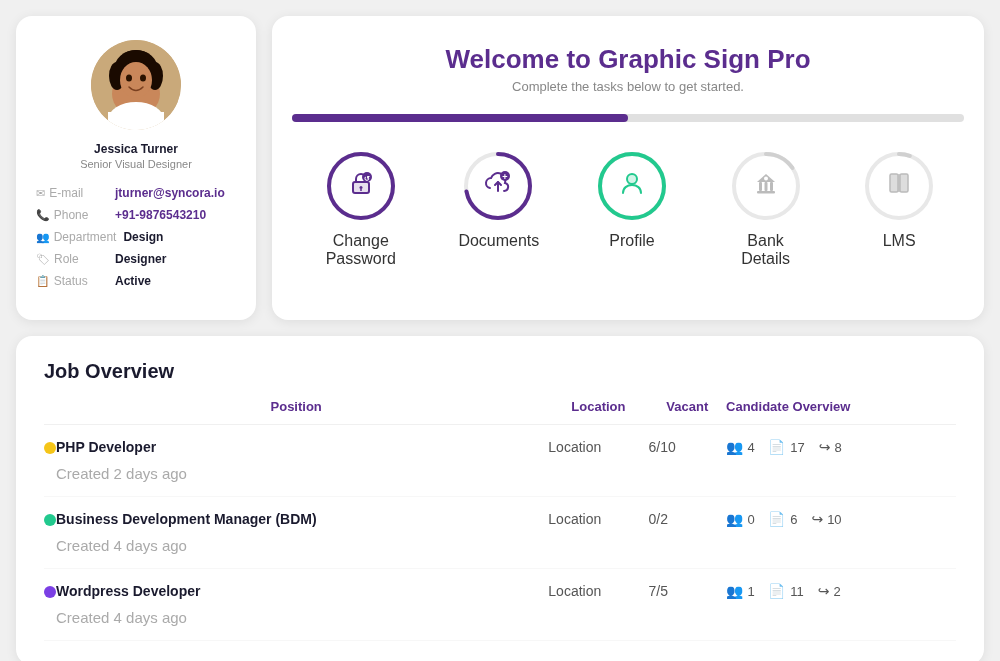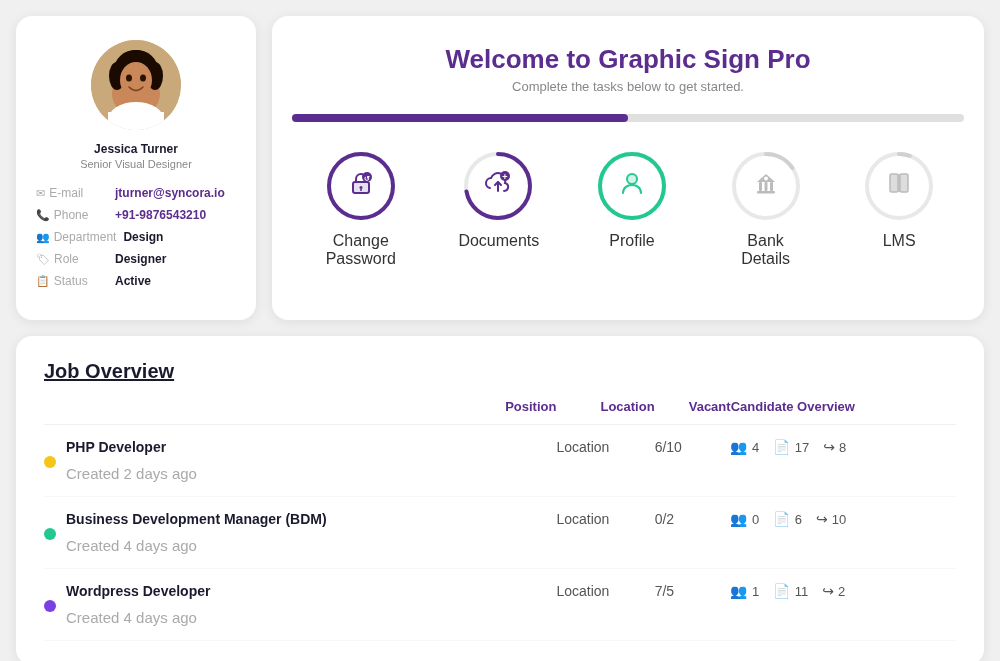--- a/index.html
+++ b/index.html
@@ -178,53 +178,52 @@
       border-radius: 16px;
       padding: 24px 28px;
       box-shadow: 0 2px 12px rgba(0,0,0,0.08);
     }
 
     .job-title {
       font-size: 20px;
       font-weight: 700;
       color: #1a1a2e;
       margin-bottom: 16px;
-      text-decoration: underline;
     }
 
     .job-table {
       width: 100%;
       border-collapse: collapse;
     }
 
     .job-table thead tr th {
       color: #5b2d8e;
       font-weight: 700;
       font-size: 13px;
-      text-align: right;
+      text-align: center;
       padding-bottom: 10px;
       border-bottom: 1px solid #f0f0f0;
     }
 
     .job-table tbody tr td {
       padding: 14px 0;
       border-bottom: 1px solid #f7f7f7;
       font-size: 14px;
       vertical-align: top;
     }
 
     .job-table thead tr th:last-child,
     .job-table tbody tr td:last-child {
       text-align: left;
     }
 
     .position-cell {
       display: flex;
-      align-items: center;
-      gap: 10px;
+      align-items: flex-start;
+      gap: 0;
     }
 
     .status-dot {
       width: 12px;
       height: 12px;
       border-radius: 50%;
       margin-top: 3px;
       flex-shrink: 0;
     }
 

